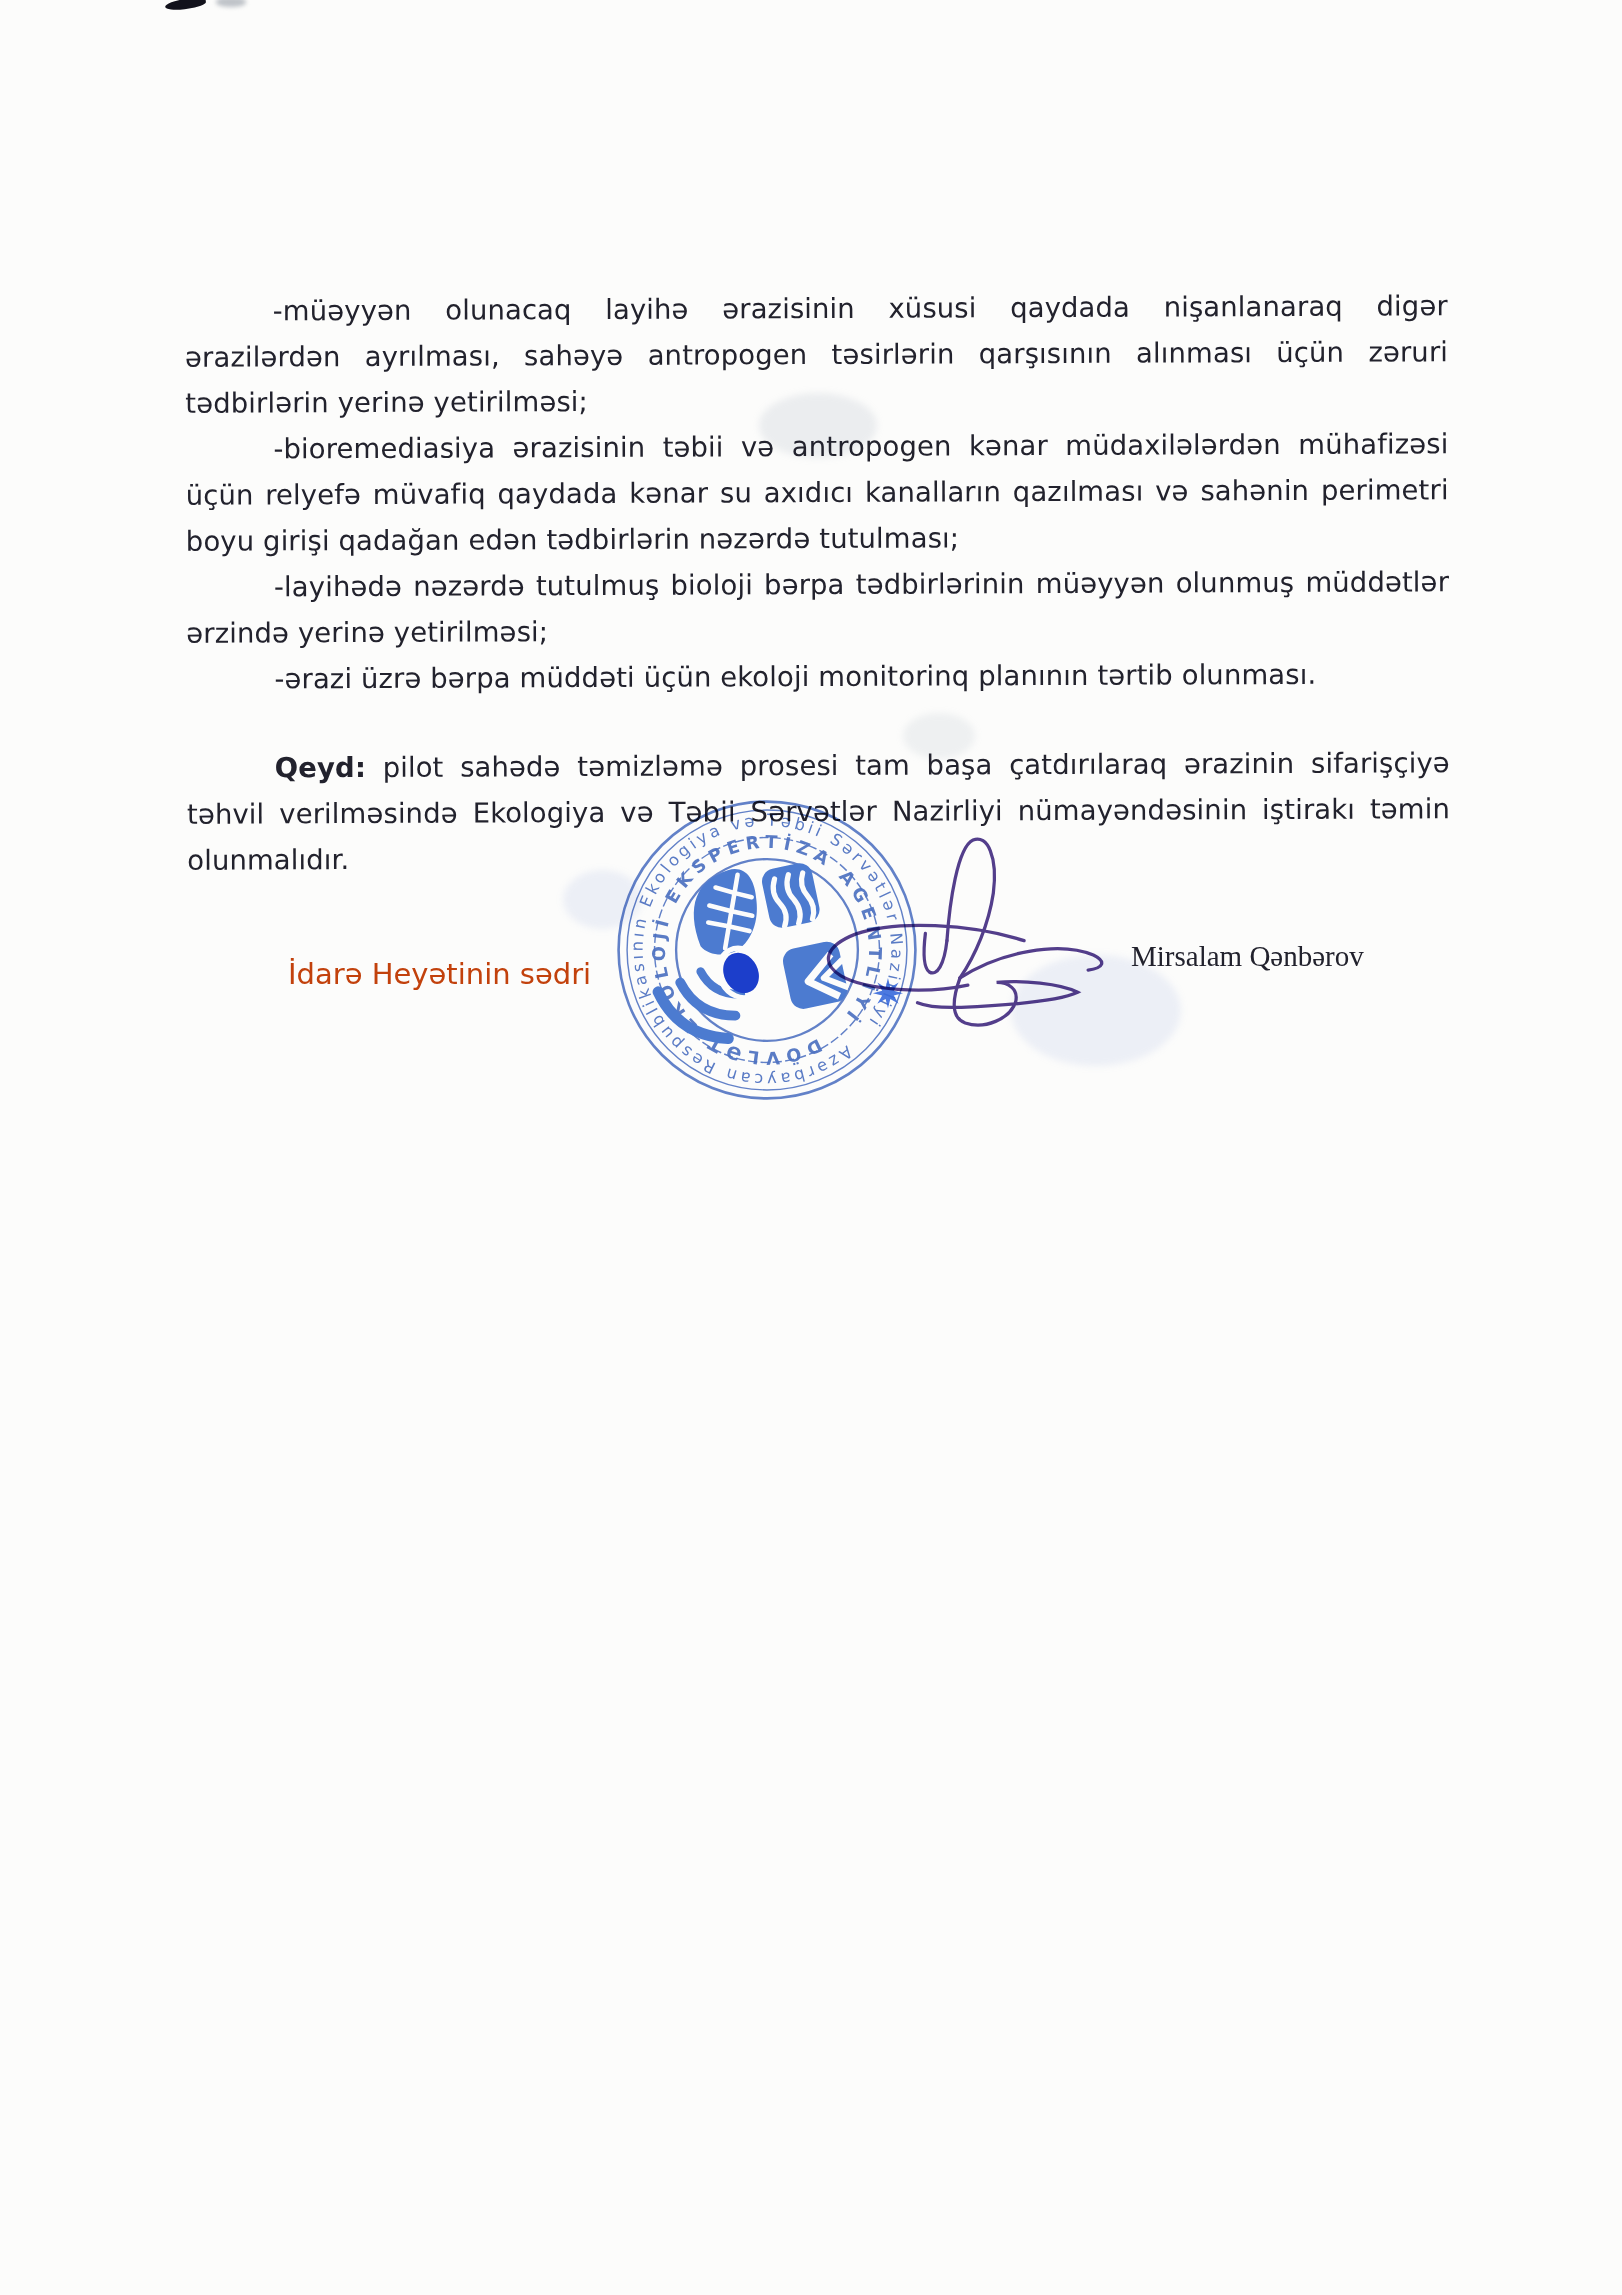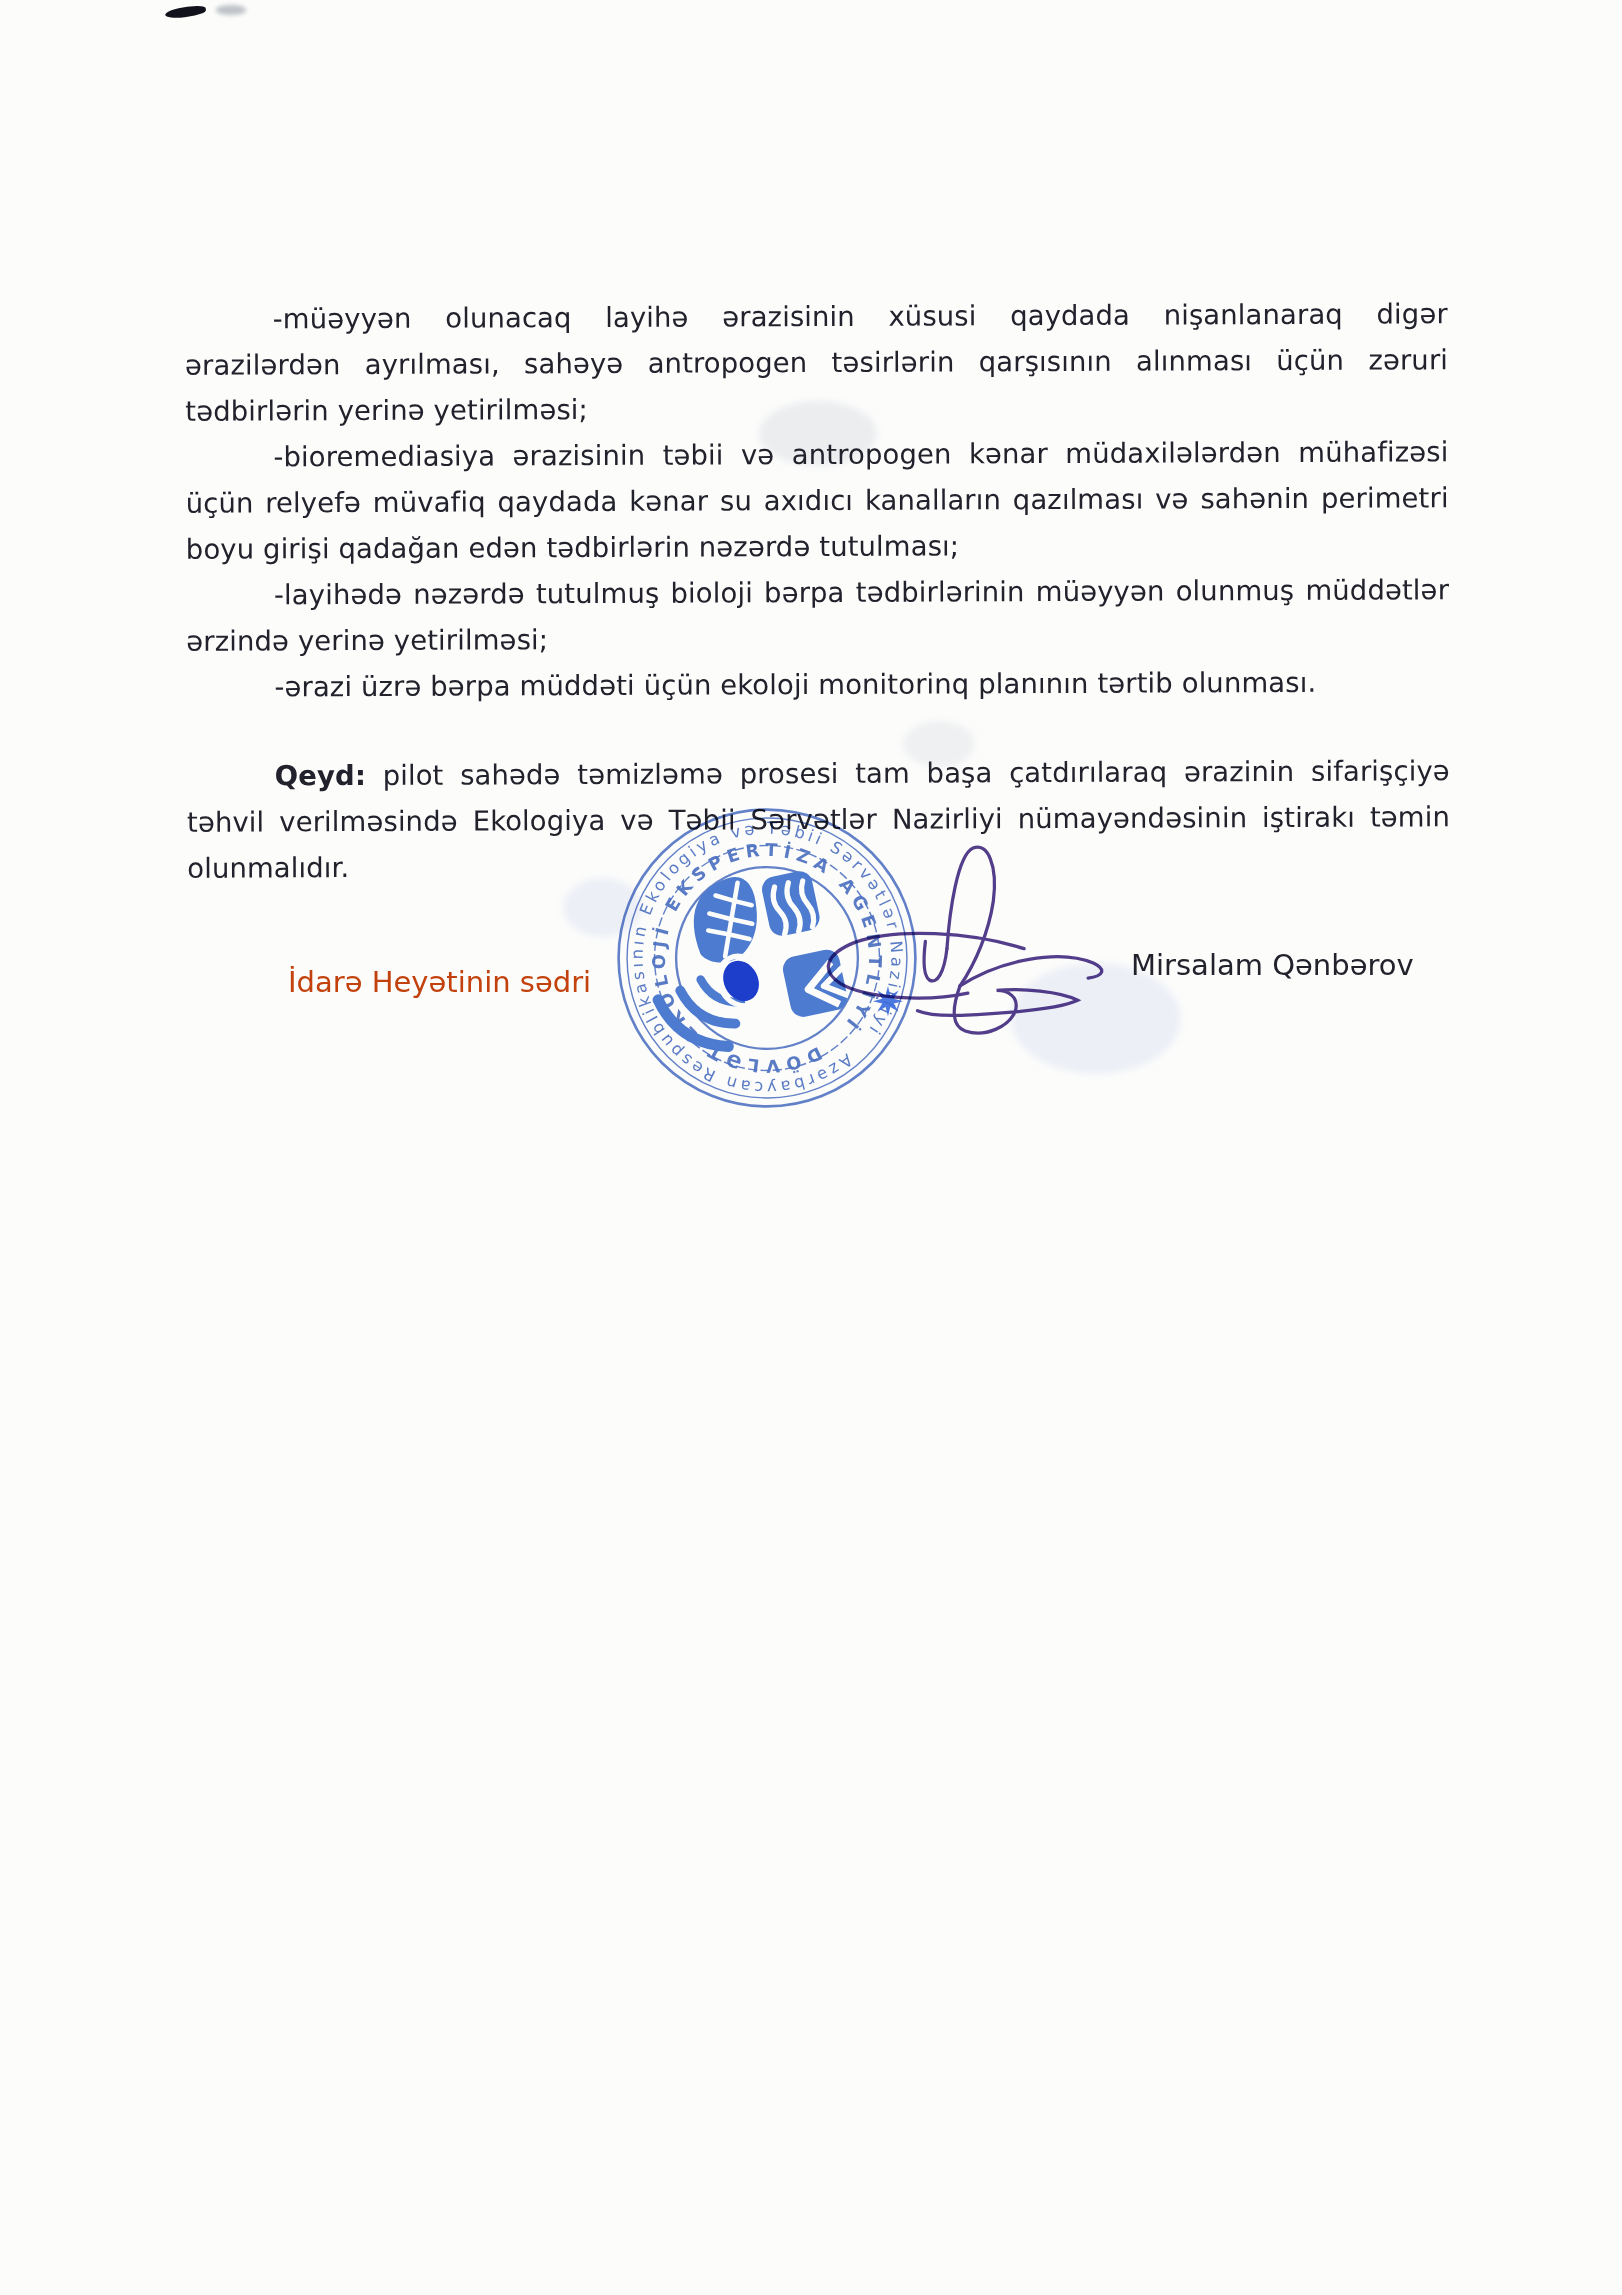--- a/index.html
+++ b/index.html
@@ -3,21 +3,21 @@
 <meta charset="utf-8">
 <style>
   html,body { margin:0; padding:0; }
   body {
     width:1622px; height:2295px;
     background:#fcfcfb;
     position:relative;
     font-family:"DejaVu Sans","Liberation Sans",sans-serif;
     overflow:hidden;
   }
-  .page { position:absolute; inset:0;margin-top:8px; }
+  .page { position:absolute; inset:0; }
 
   
   .ink-mark {
     position:absolute; left:165px; top:-1.3px; width:41px; height:9.8px;
     background:#12121c; border-radius:60% 40% 50% 50%;
     transform:rotate(-7deg);
   }
   .smudge {
     position:absolute; border-radius:50%;
     filter:blur(3.9px);
@@ -45,21 +45,21 @@
   .line.i { text-indent:88px; }
   .qeyd-gap { margin-top:43px; }
   .line b { font-weight:bold; }
 
   .signer-title {
     position:absolute; left:288px; top:957px;
     font-size:29px; color:#c2410c;
   }
   .signer-name {
     position:absolute; left:1131px; top:940px;
-    font-size:29px; color:#22222d;
+    font-size:29px; color:#22222d;font-family:Liberation Serif, serif;
   }
 
   .stamp-svg {
     position:absolute; left:597px; top:780px; width:340px; height:340px;
     mix-blend-mode:multiply;
   }
   .sig-svg {
     position:absolute; left:811px; top:811px; width:366px; height:275px;
     mix-blend-mode:multiply;
   }

